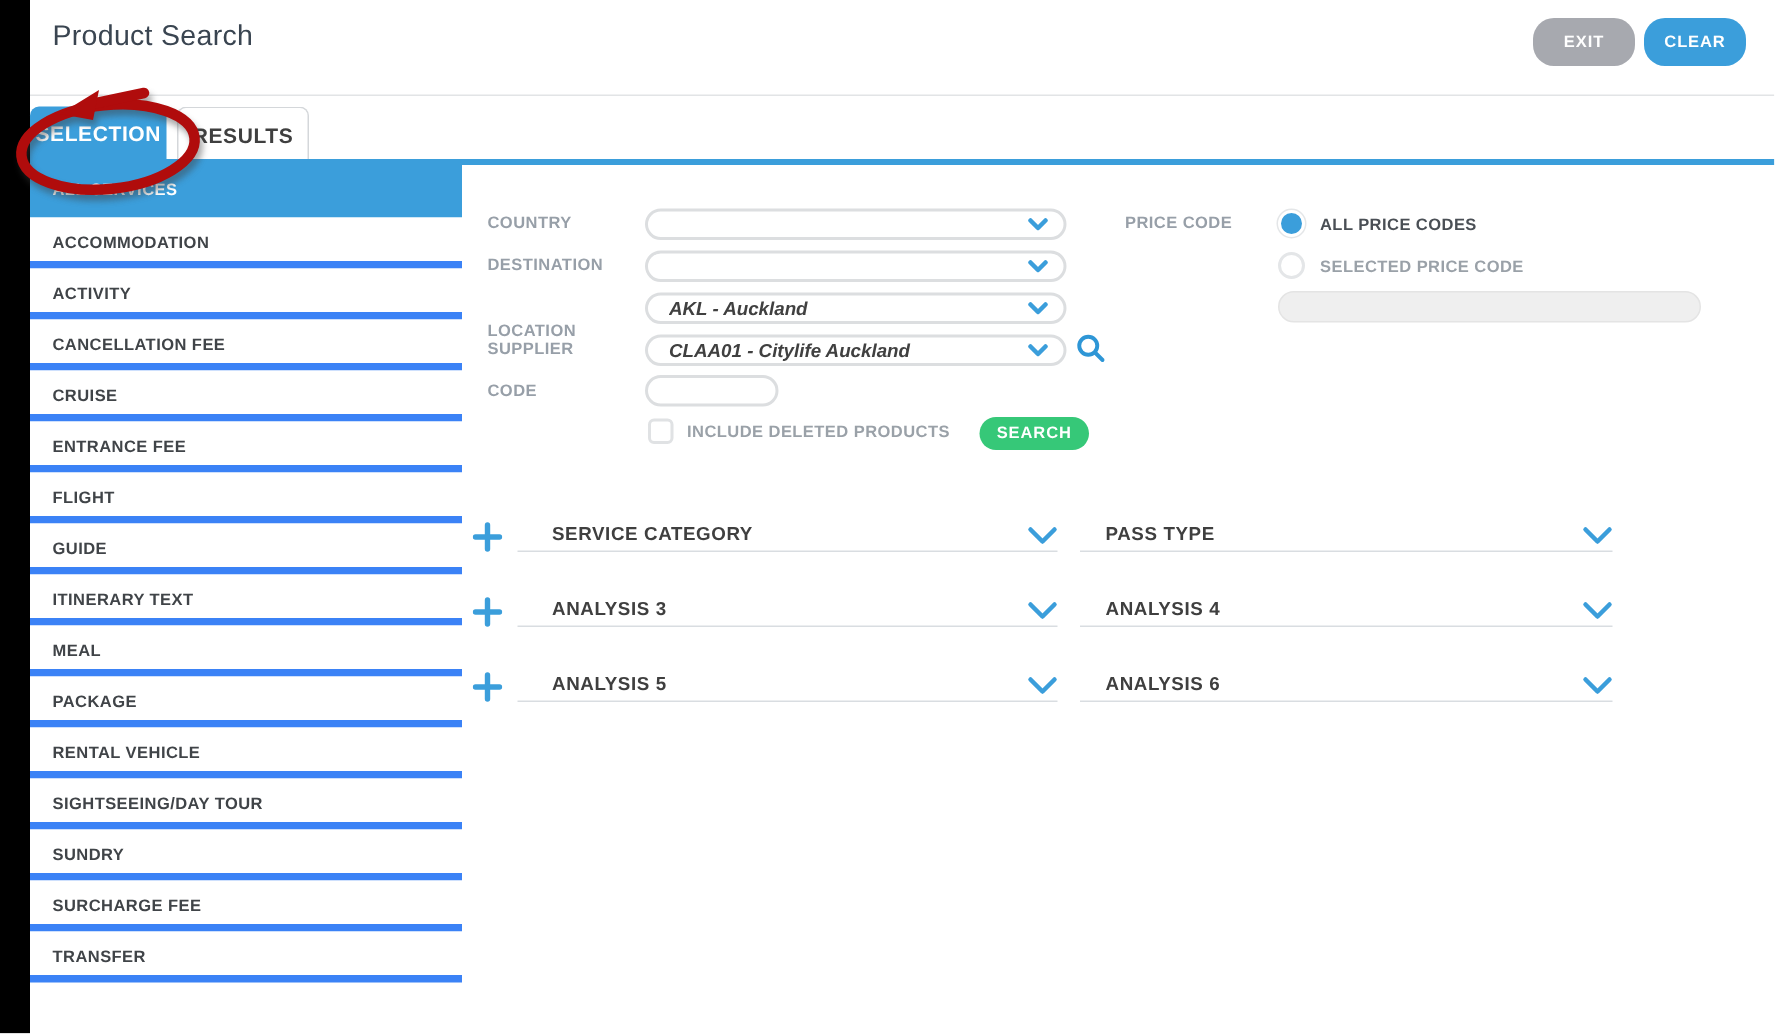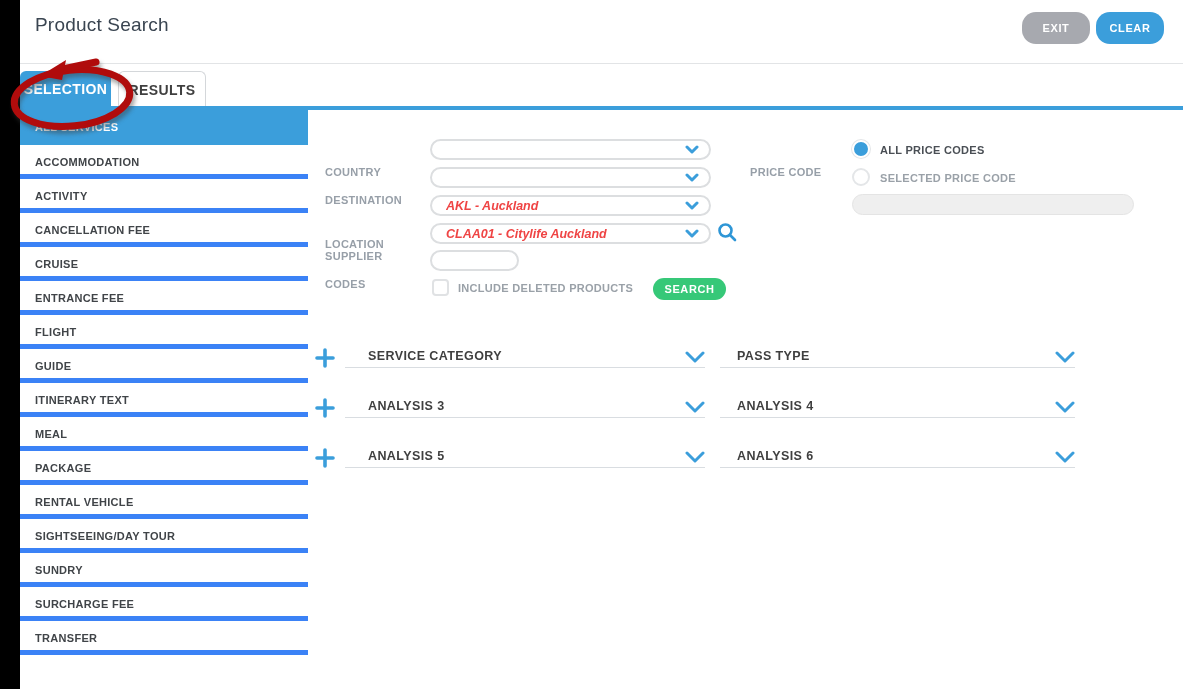--- a/index.html
+++ b/index.html
@@ -28,24 +28,24 @@
   .annotation { position:absolute; left:0px; top:54px; width:160px; height:90px; pointer-events:none;
                 filter:drop-shadow(2px 4px 2px rgba(60,60,60,.45)); z-index:30; }
 
   
   .sidebar { position:absolute; left:20px; top:110px; width:288px; height:579px; background:#fff; }
   .side-item { height:34px; line-height:34px; padding-left:15px; font-size:11px; font-weight:bold;
                color:#404448; letter-spacing:.3px; border-bottom:5px solid #3b82f6; cursor:pointer; background:#fff; }
   .side-item.active { background:#3b9edb; color:#fff; border-bottom:none; height:35px; line-height:35px; }
 
   
-  .f-label { position:absolute; font-size:11px; font-weight:bold; color:#979fa8; letter-spacing:.3px;margin-top:23px; }
+  .f-label { position:absolute; font-size:11px; font-weight:bold; color:#979fa8; letter-spacing:.3px; }
   .dd { position:absolute; left:430px; width:281px; height:21px; border:2px solid #dcdee0; border-radius:12px;
         background:#fff; display:flex; align-items:center; padding:0 10px 0 14px; cursor:pointer; }
-  .dd .val { flex:1; font-size:12.5px; font-weight:bold; font-style:italic; color:#ef4444; white-space:nowrap; overflow:hidden; }
+  .dd .val { flex:1; font-size:12.5px; font-weight:bold; font-style:italic; color:#404040; white-space:nowrap; overflow:hidden; }
   .dd svg { flex:none; }
   .txt-input { position:absolute; left:430px; width:89px; height:21px; border:2px solid #dcdee0; border-radius:11px;
                background:#fff; padding:0 12px; font-size:12.5px; font-weight:bold; font-style:italic; color:#3f3f3f;
                font-family:"Liberation Sans", sans-serif; outline:none; }
   .search-icon-btn { position:absolute; left:717px; top:222px; width:20px; height:20px; cursor:pointer; background:none; border:none; padding:0; }
 
   .checkbox { position:absolute; left:432px; top:279px; width:17px; height:17px; border:2px solid #e0e2e4;
               border-radius:4px; background:#fff; cursor:pointer; }
   .chk-label { position:absolute; left:458px; top:282px; font-size:11px; font-weight:bold; color:#9aa1a8; letter-spacing:.3px; }
   .btn-search { position:absolute; left:653px; top:278px; width:73px; height:22px; background:#36c878; border:none;
@@ -144,21 +144,21 @@
         <polyline points="2,2 7,7 12,2" fill="none" stroke="#3b9edb" stroke-width="3" stroke-linecap="round" stroke-linejoin="round"></polyline>
       </svg>
   </div>
   <button class="search-icon-btn">
     <svg width="20" height="20" viewBox="0 0 20 20">
         <circle cx="8.5" cy="8.5" r="6" fill="none" stroke="#2e96d6" stroke-width="2.6"></circle>
         <line x1="13" y1="13" x2="18" y2="18" stroke="#2e96d6" stroke-width="2.6" stroke-linecap="round"></line>
       </svg>
   </button>
 
-  <div class="f-label" style="left:325px; top:255px;">CODES</div>
+  <div class="f-label" style="left:325px; top:255px;">CODE</div>
   <input class="txt-input" style="top: 250px;" value="">
 
   <div class="checkbox"></div>
   <div class="chk-label">INCLUDE DELETED PRODUCTS</div>
   <button class="btn-search">SEARCH</button>
 
   <div class="f-label" style="left:750px; top:143px;">PRICE CODE</div>
   <div class="radio sel" style="top:140px;"></div>
   <div class="radio-label sel" style="top:144px;">ALL PRICE CODES</div>
   <div class="radio" style="top:168px;"></div>

